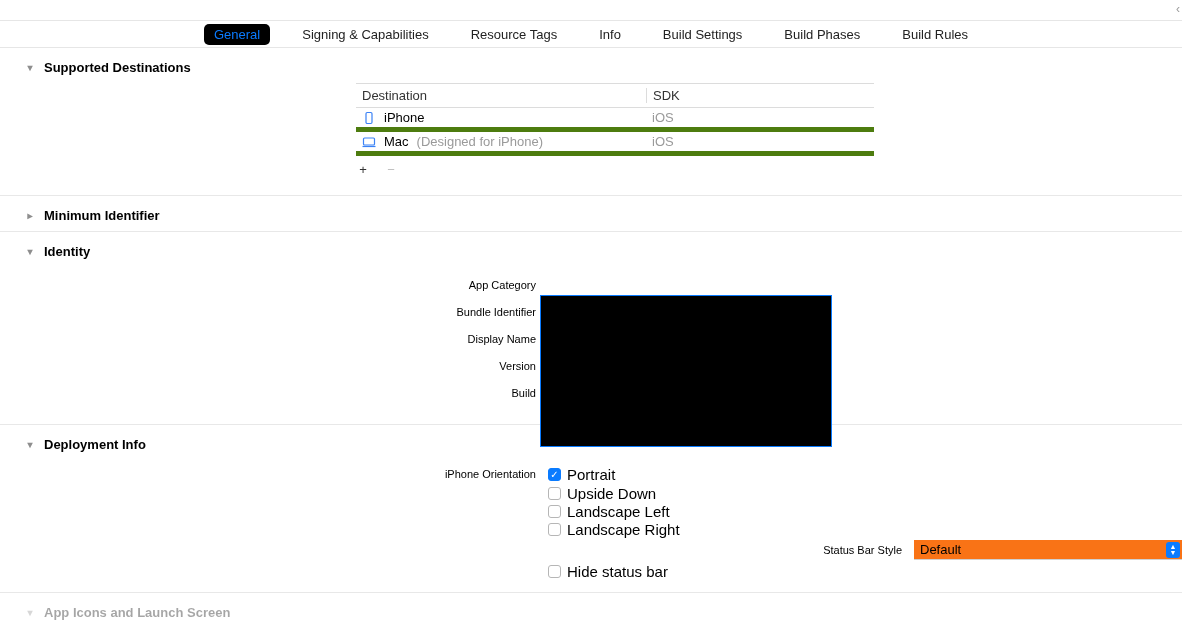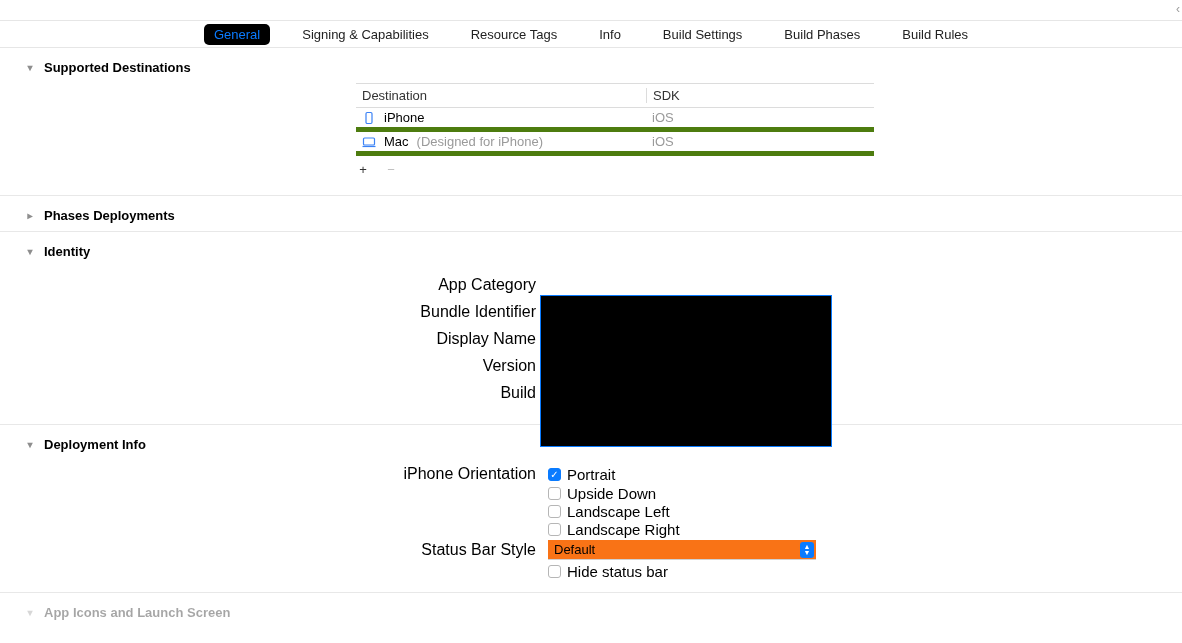--- a/index.html
+++ b/index.html
@@ -97,21 +97,21 @@
     .iphone-svg rect { stroke:#3b82f6; fill:none; stroke-width:1.2; }
     .mac-svg path, .mac-svg rect { stroke:#3b82f6; fill:none; stroke-width:1.2; }
 
     
     .form-area { margin-top: 4px; }
     .form-row { display:flex; align-items:center; height:27px; }
     .form-label {
       width: 530px;
       text-align: right;
       padding-right: 12px;
-      font-size: 16px;
+      font-size: 11px;
       color: #000;
     }
     .redacted-block {
       position: absolute;
       left: 540px;
       top: 295px;
       width: 292px;
       height: 152px;
       background: #000;
       border: 1px solid #0a7bff;
@@ -220,21 +220,21 @@
         </div>
       </div>
     </div>
   </div>
 
   <div class="full-divider"></div>
 
   <div class="section collapsed">
     <div class="section-header">
       <span class="disclosure">▸</span>
-      <span>Phases Deployments</span>
+      <span>Minimum Identifier</span>
     </div>
   </div>
 
   <div class="full-divider"></div>
 
   <div class="section">
     <div class="section-header">
       <span class="disclosure">▾</span>
       <span>Identity</span>
     </div>
@@ -288,21 +288,21 @@
           <span class="check-label">Landscape Left</span>
         </div>
       </div>
       <div class="form-row" style="height:18px;">
         <div class="form-label"></div>
         <div class="check-row">
           <span class="checkbox"></span>
           <span class="check-label">Landscape Right</span>
         </div>
       </div>
-      <div class="form-row" style="height:24px;">
+      <div class="form-row" style="height:24px;justify-content:flex-end;">
         <div class="form-label">Status Bar Style</div>
         <div class="select-ctl">
           <span>Default</span>
           <span class="select-stepper">
               <span>▲</span>
               <span>▼</span>
             </span>
         </div>
       </div>
       <div class="form-row" style="height:18px;">

